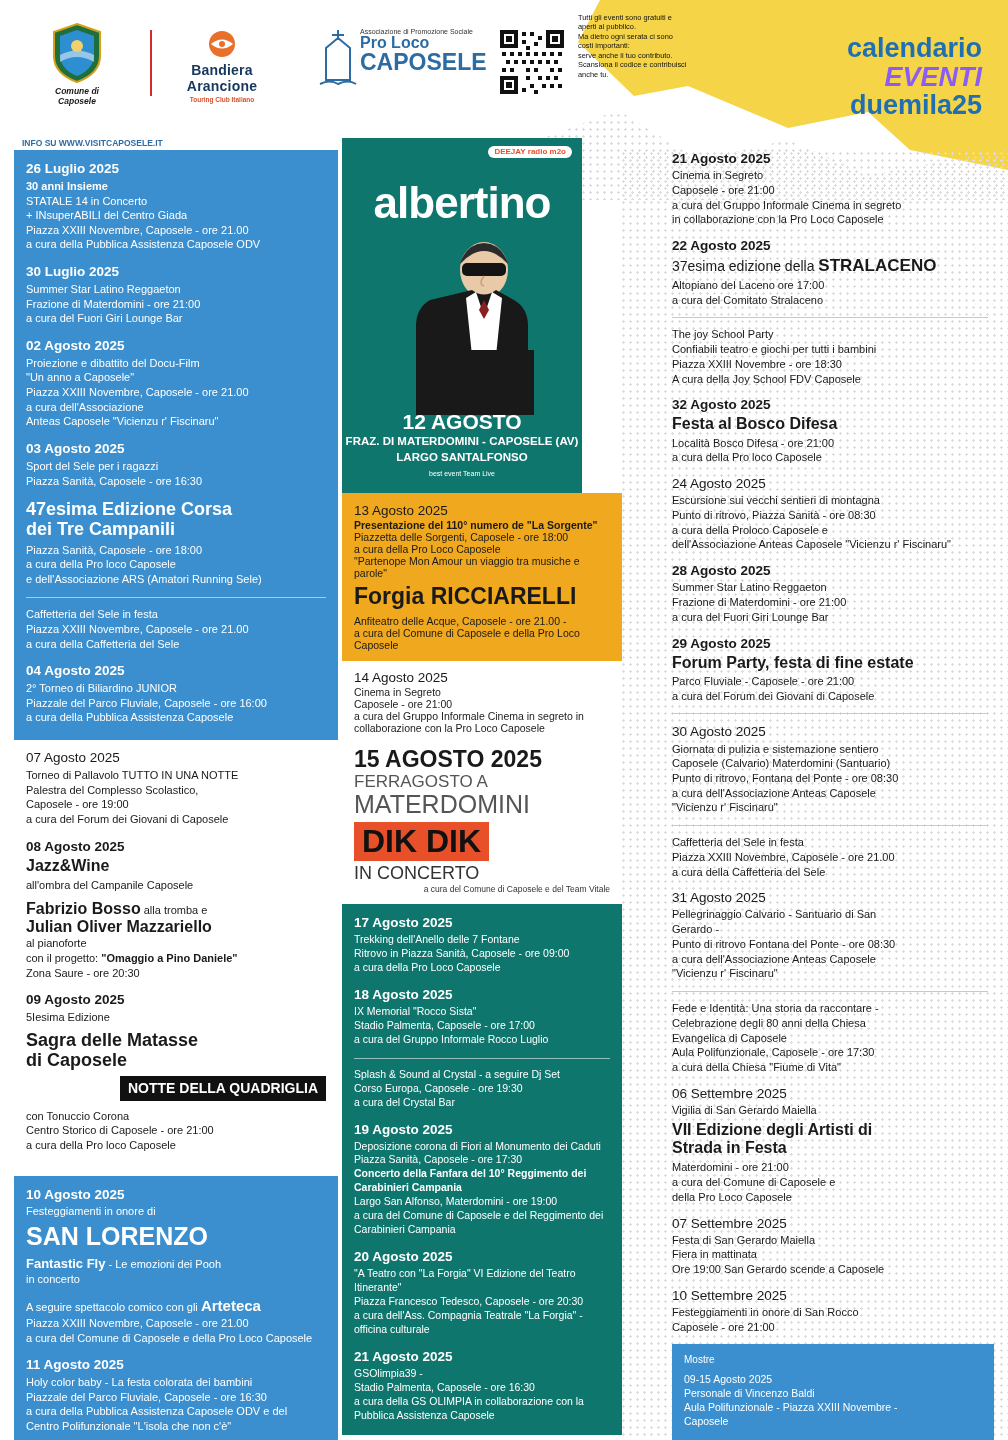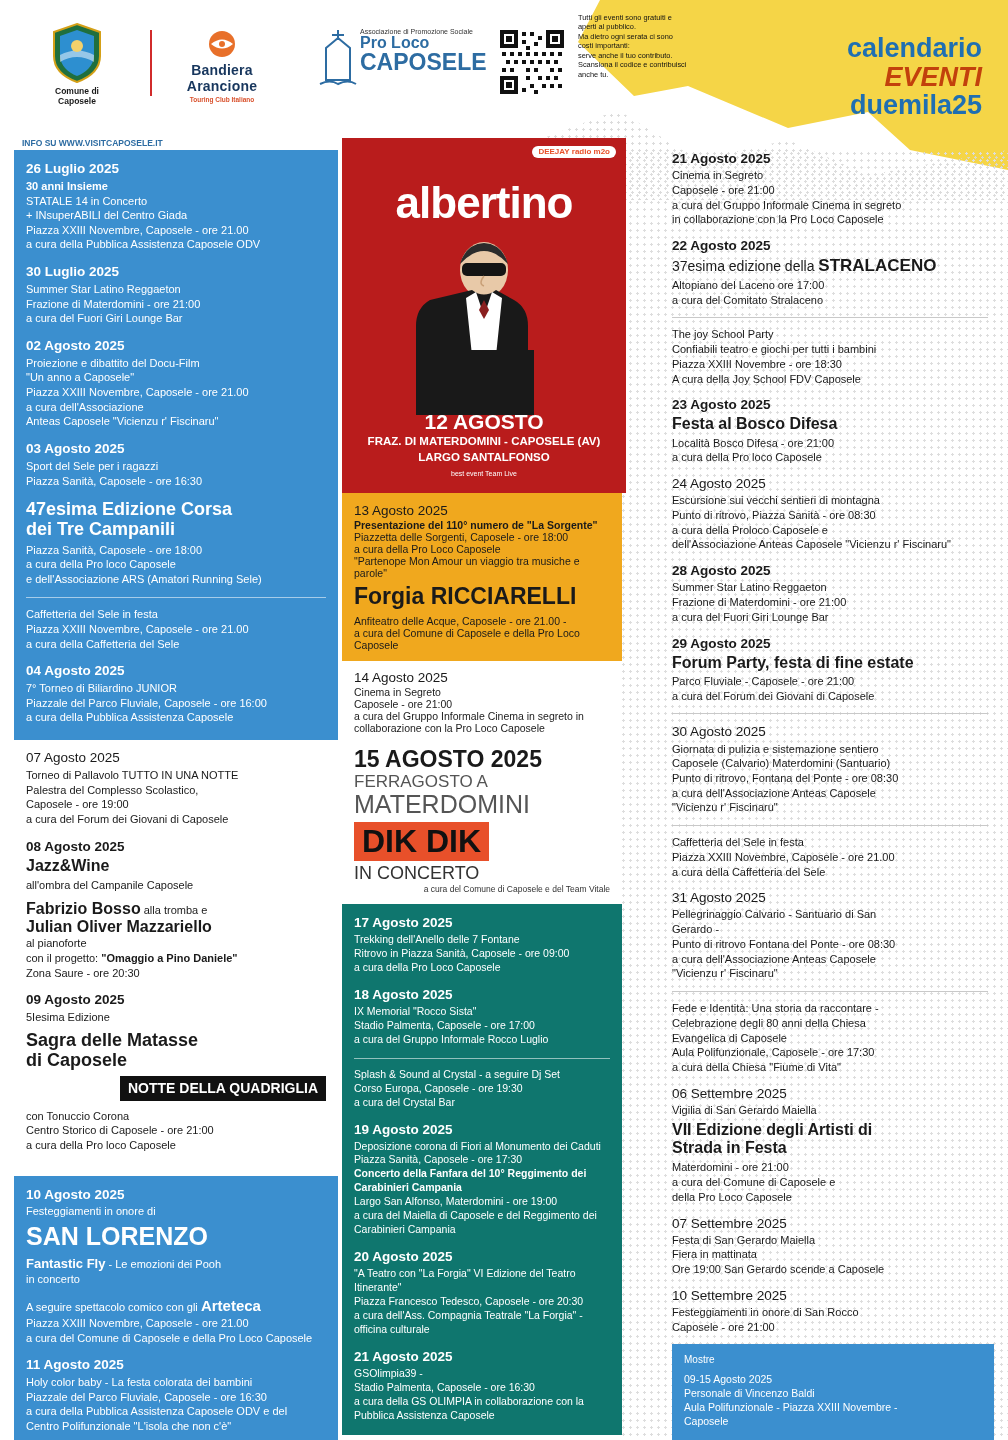--- a/index.html
+++ b/index.html
@@ -29,36 +29,36 @@
   .dotmap2{
     position:absolute; top:150px; left:620px; width:388px;height:1290px;
     background-image:radial-gradient(#dddddd 1.1px, transparent 1.2px);
     background-size:7px 7px; z-index:0;
   }
 
   
   .header{ position:relative; z-index:2; height:150px; }
   .crest{ position:absolute; left:35px; top:22px; width:84px; text-align:center;}
   .crest svg{ display:block; margin:0 auto;}
-  .crest .cap{ font-size:8.5px; font-weight:bold; line-height:1.15; margin-top:3px;}
+  .crest .cap{ font-size:8.5px; font-weight:bold; line-height:1.15; margin-top:3px;font-style:italic;}
   .divider-v{ position:absolute; left:150px; top:30px; width:2px;height:66px; background:#d12b2b;}
   .arancione{ position:absolute; left:162px; top:30px; width:120px; text-align:center;}
   .arancione .ba{ font-size:14px; font-weight:bold; color:#17365d; letter-spacing:.2px;}
   .arancione .tci{ font-size:6.5px; color:#d9512c; font-weight:bold; margin-top:2px;}
   .proloco{ position:absolute; left:318px; top:28px; width:200px;}
   .proloco .apl{ font-size:7px; color:#333; margin-left:42px;}
   .proloco .pl1{ font-size:16px; color:#2d6ca2; font-weight:bold; margin-left:42px; line-height:1;}
   .proloco .pl2{ font-size:23px; color:#2d6ca2; font-weight:bold; margin-left:42px; line-height:1;}
   .qr{ position:absolute; left:498px; top:28px; width:68px;height:68px;}
   .qrnote{ position:absolute; left:578px; top:13px; width:110px; font-size:7.4px; line-height:1.28; color:#111;}
   .infosu{ position:absolute; left:22px; top:138px; font-size:8.5px; font-weight:bold; color:#2d6ca2;}
 
   .cal-title{ position:absolute; right:26px; top:34px; text-align:right; z-index:3;}
   .cal-title .l1{ font-size:27px; font-weight:bold; color:#1f6fb2; line-height:1.06;}
-  .cal-title .l2{ font-size:27px; font-weight:bold; font-style:italic; color:#c2410c; line-height:1.06;}
+  .cal-title .l2{ font-size:27px; font-weight:bold; font-style:italic; color:#8b5cf6; line-height:1.06;}
   .cal-title .l3{ font-size:27px; font-weight:bold; color:#1f6fb2; line-height:1.06;}
 
   
   .col{ position:absolute; z-index:2;}
   .colL{ left:14px; top:150px; width:324px;}
   .colC{ left:342px; top:138px; width:280px;}
   .colR{ left:672px; top:150px; width:322px;}
 
   .blue{ background:#3b8fcf; color:#fff; }
   .pad{ padding:10px 12px 12px 12px; }
@@ -70,21 +70,21 @@
   .big2{ font-size:16px; font-weight:bold; line-height:1.15;}
   .huge{ font-size:25px; font-weight:bold; line-height:1.08;}
   .bold{ font-weight:bold;}
 
   .hr-w{ border:0; border-top:1px solid rgba(255,255,255,.55); margin:9px 0 9px 0;}
   .hr-d{ border:0; border-top:1px solid #c9c9c9; margin:9px 0 9px 0;}
 
   .badge-black{ display:inline-block; background:#111; color:#fff; padding:3px 8px; font-size:14px; font-weight:bold;}
 
   
-  .poster{ background:#b91c1c; color:#fff; width:284px; height:355px; position:relative; overflow:hidden;}
+  .poster{ background:#0f766e; color:#fff; width:240px; height:355px; position:relative; overflow:hidden;}
   .poster .dj{ position:absolute; right:10px; top:8px; font-size:7px; text-align:right; line-height:1.2;}
   .poster .djlogo{ display:inline-block; background:#fff; color:#e8502a; font-weight:bold; font-size:8px; border-radius:9px; padding:1px 6px;}
   .poster .name{ position:absolute; top:40px; left:0; width:100%; text-align:center; font-size:44px; font-weight:bold; letter-spacing:-1px;}
   .figure{ position:absolute; left:72px; top:92px; width:140px; height:185px;}
   .poster .d1{ position:absolute; left:0; top:272px; width:100%; text-align:center; font-size:21px; font-weight:bold;}
   .poster .d2{ position:absolute; left:0; top:296px; width:100%; text-align:center; font-size:11.5px; font-weight:bold; line-height:1.35;}
   .poster .d3{ position:absolute; left:0; top:332px; width:100%; text-align:center; font-size:7px;}
 
   .yellow-box{ background:#f0a81e; color:#1a1a1a; width:280px; padding:10px 12px;}
   .orange-box{ background:#0f766e; color:#fff; width:280px; padding:10px 12px;}
@@ -249,21 +249,21 @@
       <div>e dell'Associazione ARS (Amatori Running Sele)</div>
     </div>
     <hr class="hr-w">
     <div class="ev">
       <div>Caffetteria del Sele in festa</div>
       <div>Piazza XXIII Novembre, Caposele - ore 21.00</div>
       <div>a cura della Caffetteria del Sele</div>
     </div>
     <div class="ev">
       <div class="date">04  Agosto 2025</div>
-      <div>7° Torneo di Biliardino  JUNIOR</div>
+      <div>2° Torneo di Biliardino  JUNIOR</div>
       <div>Piazzale del Parco Fluviale, Caposele - ore 16:00</div>
       <div>a cura della Pubblica Assistenza Caposele</div>
     </div>
   </div>
 
   <div class="pad" style="padding-top:9px;">
     <div class="ev">
       <div class="date plain">07 Agosto 2025</div>
       <div>Torneo di Pallavolo TUTTO IN UNA NOTTE</div>
       <div>Palestra del Complesso Scolastico,</div>
@@ -384,21 +384,21 @@
       <div class="sm">Corso Europa, Caposele - ore 19:30</div>
       <div class="sm">a cura del Crystal Bar</div>
     </div>
     <div class="ev">
       <div class="date">19 Agosto 2025</div>
       <div class="sm">Deposizione corona di Fiori al Monumento dei Caduti</div>
       <div class="sm">Piazza Sanità, Caposele - ore 17:30</div>
       <div class="sm bold">Concerto della Fanfara del 10° Reggimento dei</div>
       <div class="sm bold">Carabinieri Campania</div>
       <div class="sm">Largo San Alfonso, Materdomini - ore 19:00</div>
-      <div class="sm">a cura del Maiella di Caposele e del Reggimento dei</div>
+      <div class="sm">a cura del Comune di Caposele e del Reggimento dei</div>
       <div class="sm">Carabinieri Campania</div>
     </div>
     <div class="ev">
       <div class="date">20 Agosto 2025</div>
       <div class="sm">"A Teatro con "La Forgia" VI Edizione del Teatro Itinerante"</div>
       <div class="sm">Piazza Francesco Tedesco, Caposele - ore 20:30</div>
       <div class="sm">a cura dell'Ass. Compagnia Teatrale "La Forgia" -</div>
       <div class="sm">officina culturale</div>
     </div>
     <div class="ev" style="margin-bottom:2px;">
@@ -438,21 +438,21 @@
     <hr class="hr-d">
 
     <div class="r-ev">
       <div>The joy School Party</div>
       <div>Confiabili teatro e giochi per tutti i bambini</div>
       <div>Piazza XXIII Novembre - ore 18:30</div>
       <div>A cura della Joy School FDV Caposele</div>
     </div>
 
     <div class="r-ev">
-      <div class="r-date">23 Agosto 2025</div>
+      <div class="r-date">32 Agosto 2025</div>
       <div class="big2" style="margin:1px 0 2px;">Festa al Bosco Difesa</div>
       <div>Località Bosco Difesa - ore 21:00</div>
       <div>a cura della Pro loco Caposele</div>
     </div>
 
     <div class="r-ev">
       <div class="r-date plain">24 Agosto 2025</div>
       <div>Escursione sui vecchi sentieri di montagna</div>
       <div>Punto di ritrovo, Piazza Sanità - ore 08:30</div>
       <div>a cura della Proloco Caposele e</div>

